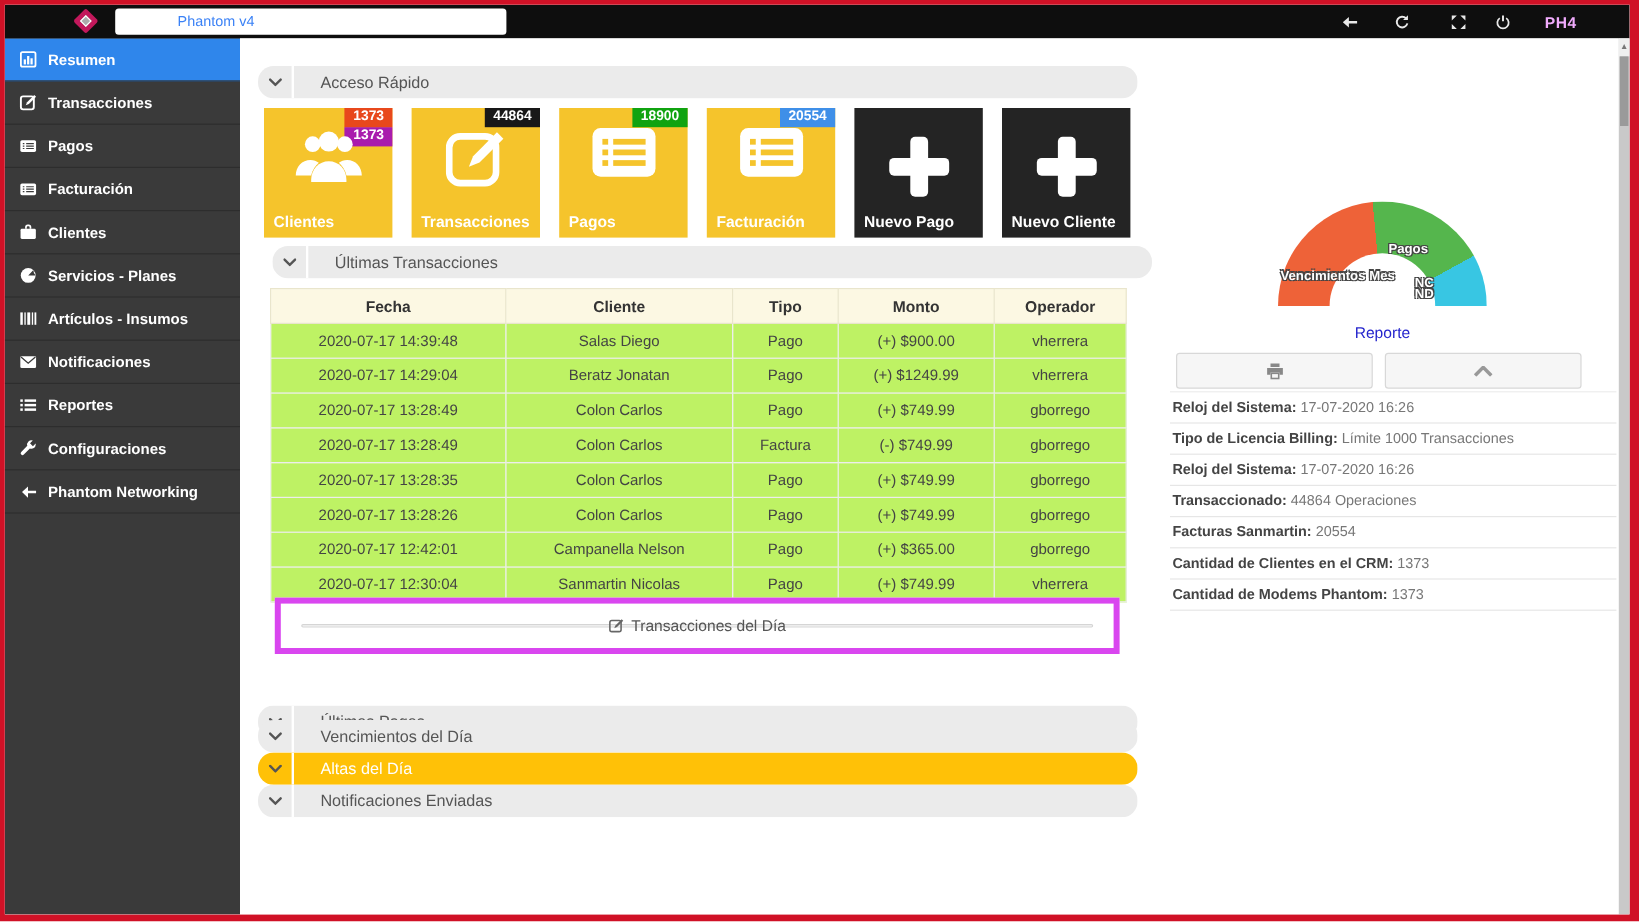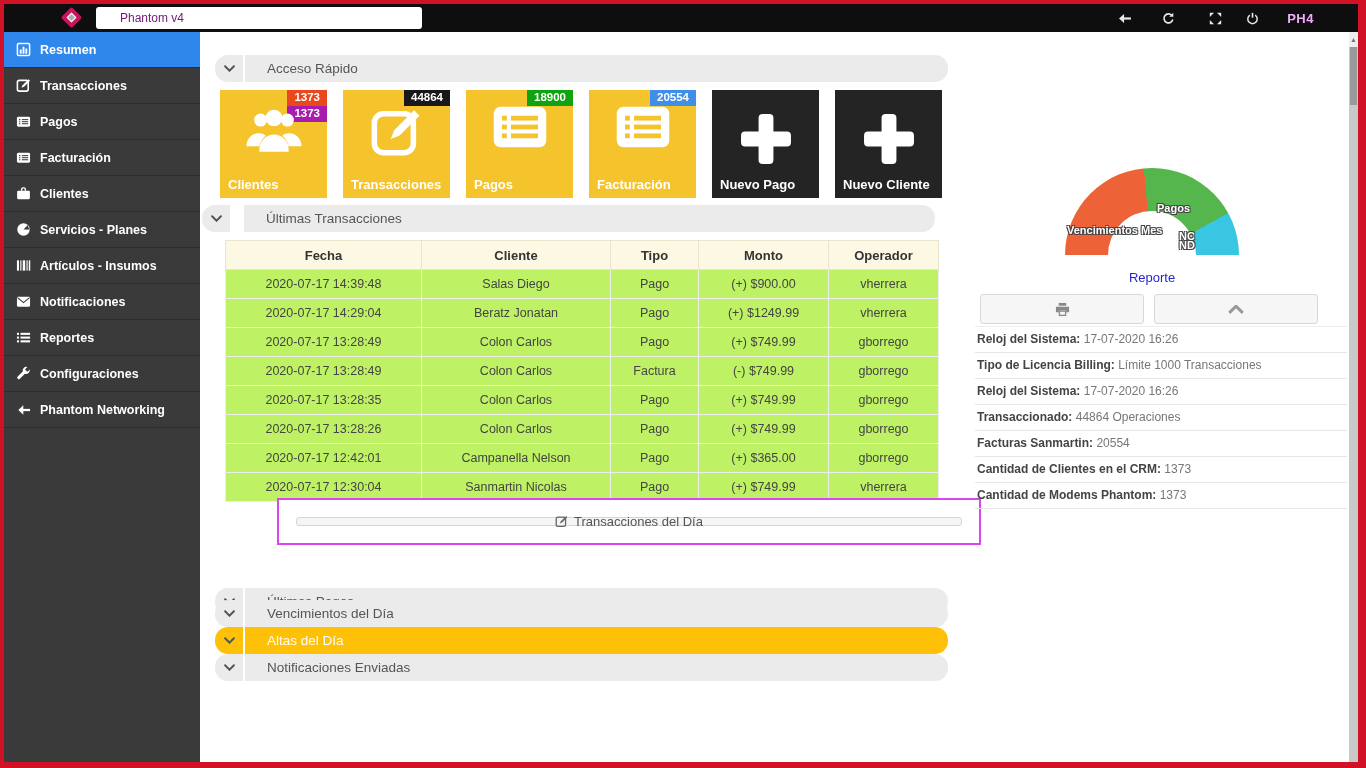--- a/index.html
+++ b/index.html
@@ -5,21 +5,21 @@
   * { margin:0; padding:0; box-sizing:border-box; }
   html,body { width:1366px; height:768px; font-family:"Liberation Sans",sans-serif; background:#fff; }
   .frame { position:relative; width:1366px; height:768px; border:solid #D01126; border-width:4px 8px 6px 4px; display:flex; overflow:hidden; background:#fff; }
   .page { flex:1 1 auto; display:flex; flex-direction:column; min-width:0; }
 
   
   .topbar { position:relative; flex:0 0 28px; background:#0E0E0E; }
   .logo { position:absolute; left:58px; top:4px; width:20px; height:20px; }
   .logo .outer { position:absolute; left:2px; top:2px; width:15px; height:15px; transform:rotate(45deg); background:#C2185B; border-radius:2px; display:flex; align-items:center; justify-content:center; }
   .logo .inner { width:7px; height:7px; background:#ABABAB; border:1px solid #fff; }
-  .searchbox { position:absolute; left:92px; top:3px; width:326px; height:22px; border:none; border-radius:3px; background:#fff; color:#701a75; font-size:12px; padding-left:24px; outline:none; }
+  .searchbox { position:absolute; left:92px; top:3px; width:326px; height:22px; border:none; border-radius:3px; background:#fff; color:#3b82f6; font-size:12px; padding-left:52px; outline:none; }
   .tb-ic { position:absolute; top:7px; width:16px; height:14px; display:flex; align-items:center; justify-content:center; cursor:pointer; }
   .ph4 { position:absolute; right:44px; top:7px; color:#f0abfc; font-weight:bold; font-size:13px; letter-spacing:.5px; }
 
   
   .body { flex:1 1 auto; display:flex; min-height:0; }
   .sidebar { flex:0 0 196px; background:#3A3A3A; }
   .sb-item { height:36px; display:flex; align-items:center; gap:9px; padding-left:11px; color:#fff; font-size:12.5px; font-weight:bold; border-bottom:1px solid #2D2D2D; cursor:pointer; }
   .sb-item.active { background:#2F86EB; }
   .sb-ic { width:16px; height:16px; display:flex; align-items:center; justify-content:center; flex:0 0 16px; }
   .main { flex:1 1 auto; position:relative; background:#fff; min-width:0; }
@@ -45,21 +45,21 @@
   .badge { color:#fff; font-size:11.5px; font-weight:bold; padding:1px 7px 2px; line-height:13px; }
   .card-ic { position:absolute; left:0; right:0; top:16px; display:flex; justify-content:center; }
   .card.dark .card-ic { top:22px; }
   .card-lbl { position:absolute; left:8px; bottom:6px; color:#fff; font-size:13px; font-weight:bold; }
 
   
   .tx-wrap { position:absolute; left:25px; top:208px; width:713px; }
   table { border-collapse:collapse; width:713px; table-layout:fixed; }
   th { background:#FCF8E3; border:1px solid #E9E5CC; font-size:13px; font-weight:bold; color:#333; height:29px; text-align:center; }
   td { border:1px solid #EDEDED; font-size:12.5px; color:#444; height:29px; text-align:center; background:#bef264; }
-  .btn-panel { position:absolute; left:29px; top:466px; width:704px; height:47px; border:2px solid #d946ef; background:#fff; padding:17px;margin-left:48px; }
+  .btn-panel { position:absolute; left:29px; top:466px; width:704px; height:47px; border:5px solid #d946ef; background:#fff; padding:17px; }
   .big-btn { width:100%; height:100%; background:#F5F5F5; border:1px solid #D5D5D5; border-radius:3px; font-size:13px; color:#555; display:flex; align-items:center; justify-content:center; gap:6px; cursor:pointer; font-family:inherit; }
 
   
   .gauge { position:absolute; width:174px; height:88px; overflow:hidden; }
   .gauge .disc { position:absolute; left:0; top:0; width:174px; height:174px; border-radius:50%; }
   .gauge .hole { position:absolute; left:43px; top:43px; width:88px; height:88px; border-radius:50%; background:#fff; }
   .g1 { left:865px; top:38px; }
   .g2 { left:865px; top:136px; }
   .glbl { position:absolute; font-size:11px; font-weight:bold; color:#fff; white-space:nowrap;
           text-shadow:-1px -1px 0 #444, 1px -1px 0 #444, -1px 1px 0 #444, 1px 1px 0 #444; }
@@ -334,21 +334,21 @@
               <div class="card-ic">
                 <span><svg width="54" height="54" viewBox="0 0 40 40" fill="#fff">
                     <rect x="14.5" y="1.5" width="11" height="37" rx="3"></rect>
                     <rect x="1.5" y="14.5" width="37" height="11" rx="3"></rect>
                   </svg></span>
               </div>
               <span class="card-lbl">Nuevo Cliente</span>
             </div>
           </div>
 
-        <div class="acc" style="left:2px; top:173px;gap:12px;">
+        <div class="acc" style="left:27px; top:173px;">
           <span class="chev">
             <svg width="11" height="7" viewBox="0 0 10 6">
                 <path d="M1 1l4 4 4-4" stroke="#555" stroke-width="1.8" fill="none" stroke-linecap="round"></path>
               </svg>
           </span>
           <span class="albl">Últimas Transacciones</span>
         </div>
 
         <div class="tx-wrap">
           <table id="tx-table">

